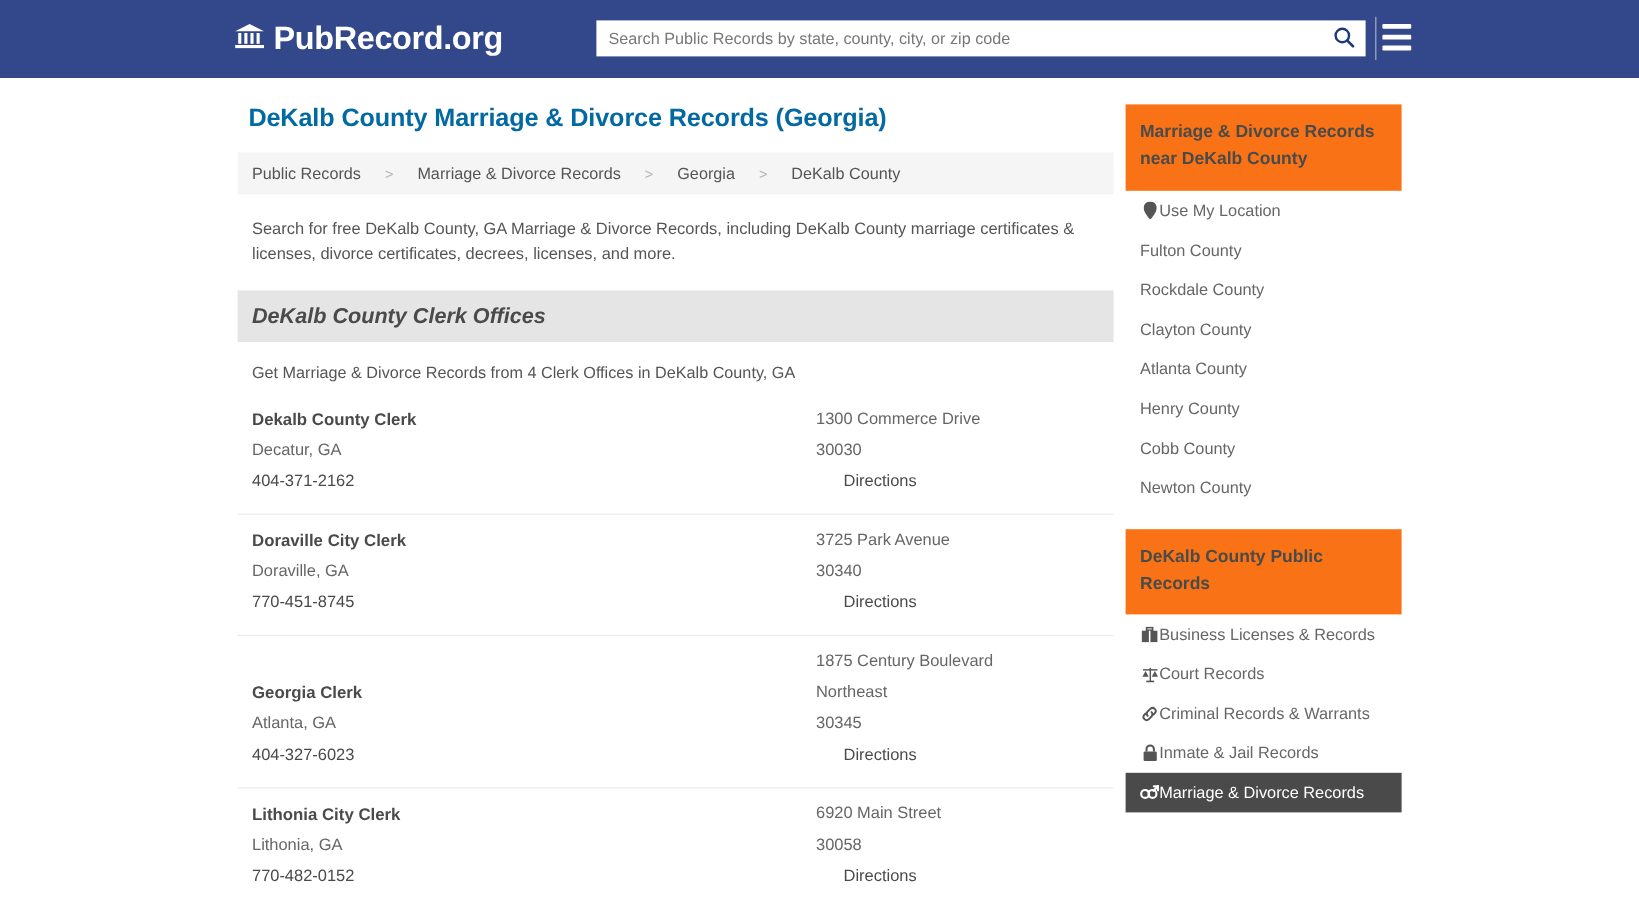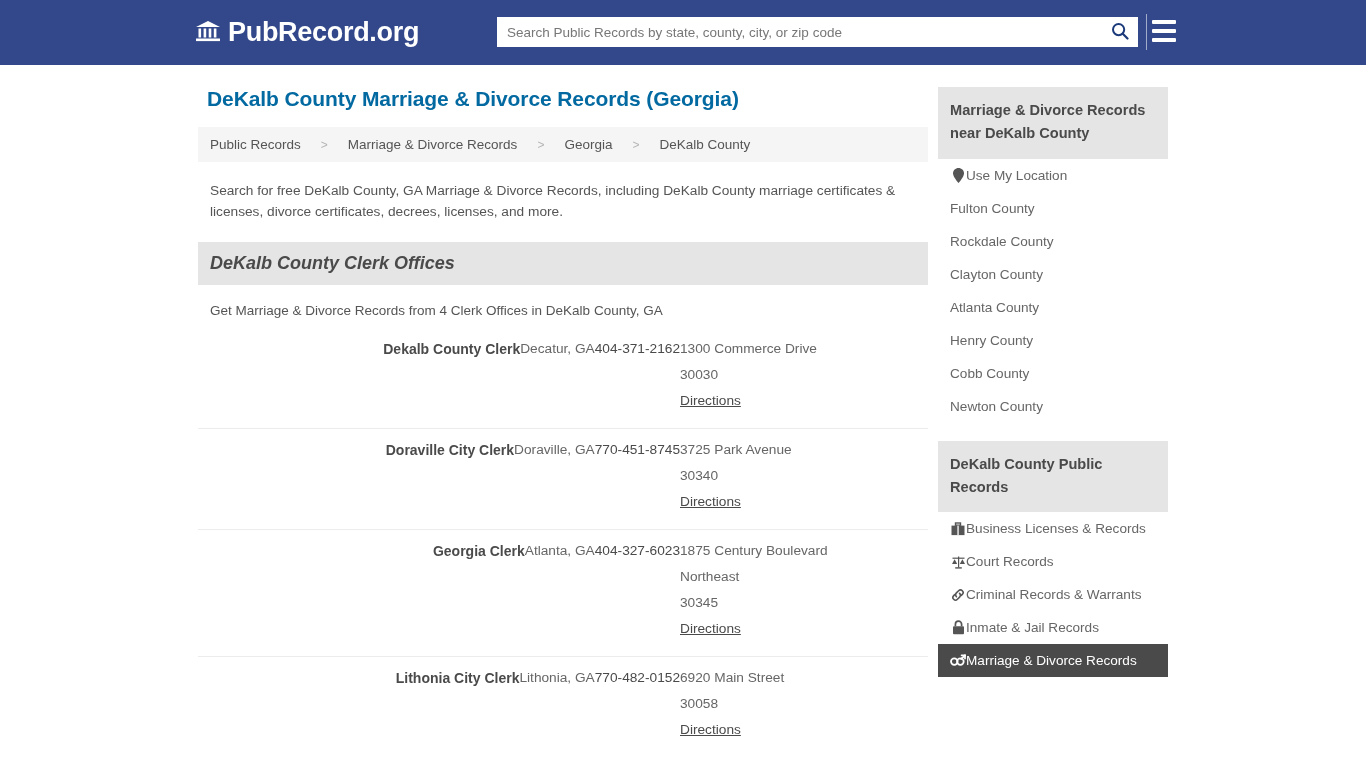--- a/index.html
+++ b/index.html
@@ -157,21 +157,21 @@
   
   .office {
     display: flex;
     padding: 8px 12px 14px 12px;
     border-top: 1px solid #ececec;
   }
   .office.first { border-top: none; padding-top: 2px; }
   .office-left {
     width: 470px;
     display: flex;
-    flex-direction: row;
+    flex-direction: column;
     justify-content: flex-end;
   }
   .office-right {
     flex: 1;
     display: flex;
     flex-direction: column;
   }
   .office-name {
     font-size: 14px;
     font-weight: bold;
@@ -185,28 +185,28 @@
   }
   .office-phone {
     font-size: 13.7px;
     color: #4a4a4a;
     line-height: 26px;
   }
   .directions {
     font-size: 13.7px;
     color: #4a4a4a;
     line-height: 26px;
-    text-decoration: underline;
     cursor: pointer;
     width: fit-content;
+    margin-left: 23px;
   }
 
   
   .side-head {
-    background: #e5e5e5;
+    background: #f97316;
     padding: 12px 12px 13px 12px;
     font-size: 14.6px;
     font-weight: bold;
     color: #4a4a4a;
     line-height: 1.6;
   }
   .side-list { margin: 0; padding: 0; list-style: none; }
   .side-item {
     display: flex;
     align-items: center;

